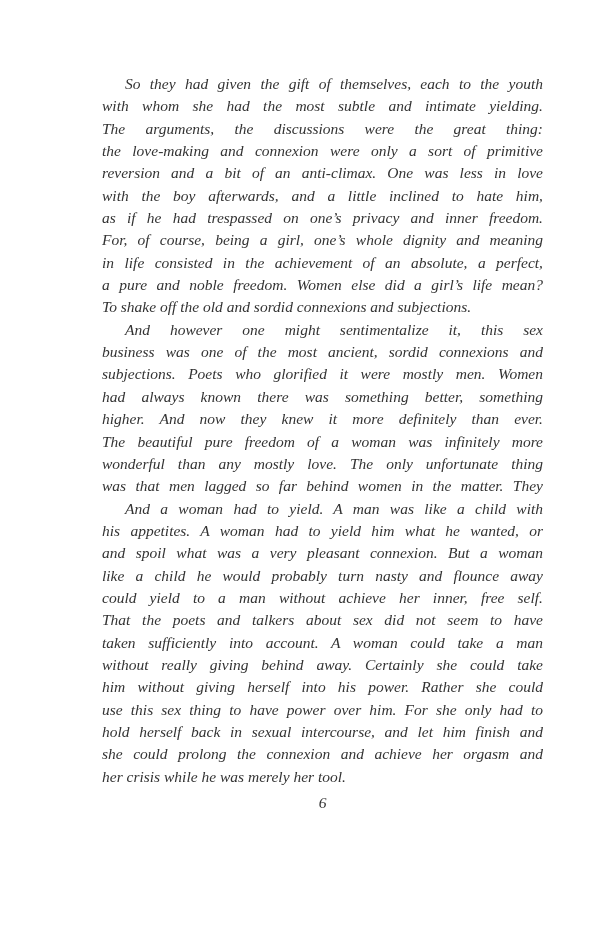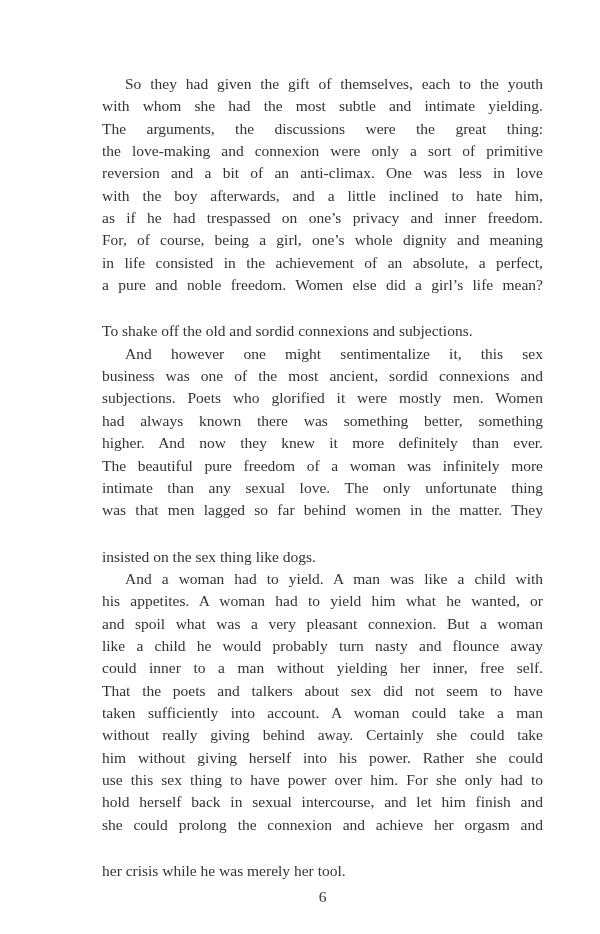--- a/index.html
+++ b/index.html
@@ -8,41 +8,41 @@
     background: #ffffff;
   }
   .page {
     position: relative;
     width: 600px;
     height: 934px;
     background: #ffffff;
     overflow: hidden;
     font-family: "Liberation Serif", "DejaVu Serif", serif;
     color: #333333;
+    font-style: italic;
   }
   .text-block {
     position: absolute;
     left: 102px;
     top: 73px;
     width: 441px;
     font-size: 15.5px;
     line-height: 22.35px;
     color: #333333;
   }
   .line {
     text-align: justify;
     text-align-last: justify;
     white-space: normal;
   }
   .line.first {
     text-indent: 23px;
   }
   .line.last {
     text-align-last: left;
-    margin-top: 24px;
   }
   .folio {
     margin-top: 4px;
     text-align: center;
     text-align-last: center;
     font-size: 15.5px;
     line-height: 22px;
     color: #333333;
   }
 </style>
@@ -62,28 +62,27 @@
       <div class="line">For, of course, being a girl, one’s whole dignity and meaning</div>
       <div class="line">in life consisted in the achievement of an absolute, a perfect,</div>
       <div class="line">a pure and noble freedom. Women else did a girl’s life mean?</div>
       <div class="line last">To shake off the old and sordid connexions and subjections.</div>
       <div class="line first">And however one might sentimentalize it, this sex</div>
       <div class="line">business was one of the most ancient, sordid connexions and</div>
       <div class="line">subjections. Poets who glorified it were mostly men. Women</div>
       <div class="line">had always known there was something better, something</div>
       <div class="line">higher. And now they knew it more definitely than ever.</div>
       <div class="line">The beautiful pure freedom of a woman was infinitely more</div>
-      <div class="line">intimate than any sexual love. The only unfortunate thing</div>
+      <div class="line">wonderful than any mostly love. The only unfortunate thing</div>
       <div class="line">was that men lagged so far behind women in the matter. They</div>
-      <div class="line last">insisted on the sex thing like dogs.</div>
       <div class="line first">And a woman had to yield. A man was like a child with</div>
       <div class="line">his appetites. A woman had to yield him what he wanted, or</div>
       <div class="line">and spoil what was a very pleasant connexion. But a woman</div>
       <div class="line">like a child he would probably turn nasty and flounce away</div>
-      <div class="line">could inner to a man without yielding her inner, free self.</div>
+      <div class="line">could yield to a man without achieve her inner, free self.</div>
       <div class="line">That the poets and talkers about sex did not seem to have</div>
       <div class="line">taken sufficiently into account. A woman could take a man</div>
       <div class="line">without really giving behind away. Certainly she could take</div>
       <div class="line">him without giving herself into his power. Rather she could</div>
       <div class="line">use this sex thing to have power over him. For she only had to</div>
       <div class="line">hold herself back in sexual intercourse, and let him finish and</div>
       <div class="line">she could prolong the connexion and achieve her orgasm and</div>
       <div class="line last">her crisis while he was merely her tool.</div>
       <div class="folio">6</div>
     </div>

